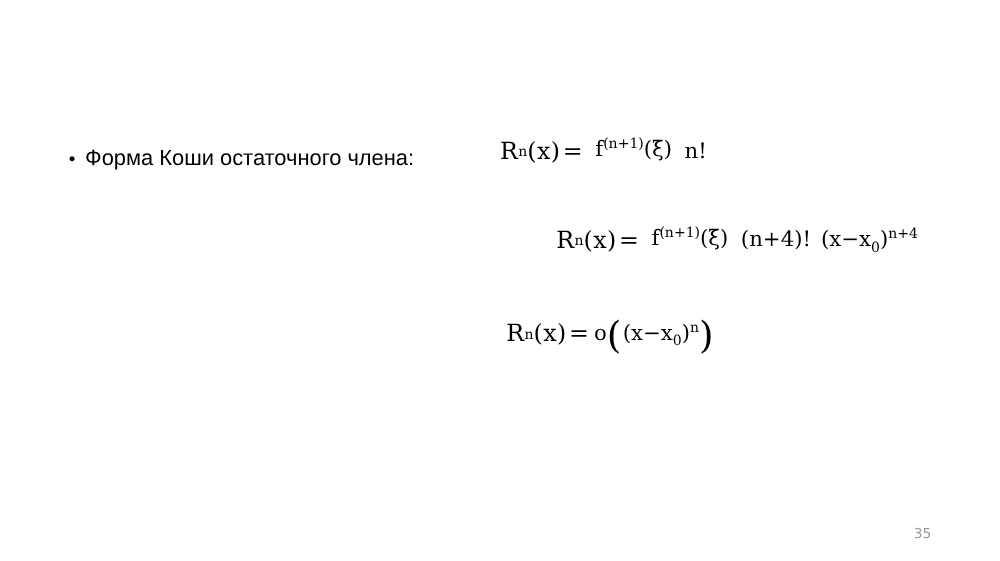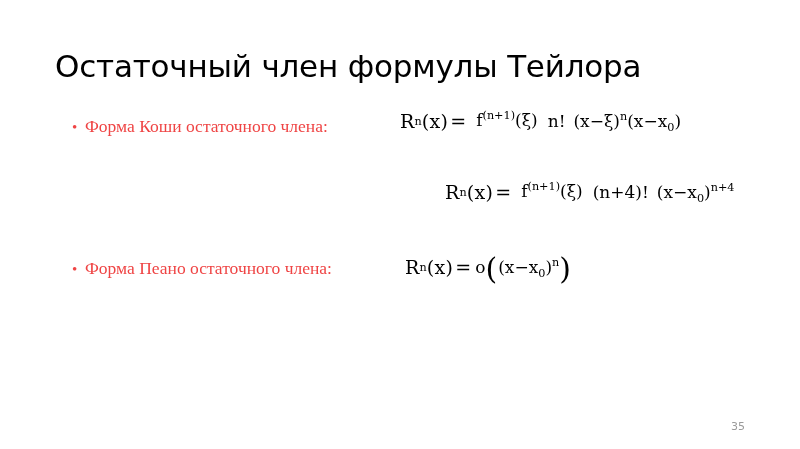--- a/index.html
+++ b/index.html
@@ -49,25 +49,24 @@
   .bullet-row {
     position: relative;
     height: 71px;
   }
 
   .bullet-text {
     position: absolute;
     left: 0;
     top: 0;
     white-space: nowrap;
-    font-family: Liberation Serif, serif;
+    font-family: Liberation Sans, sans-serif;
     font-size: 17.5px;
     line-height: 24px;
-    color: #ef4444;
-    margin-left: 17px;
+    color: #000000;
   }
   .bullet-dot {
     display: inline-block;
     width: 13px;
     font-size: 15px;
     vertical-align: baseline;
   }
 
   
   .equation {
@@ -145,42 +144,40 @@
     font-family: "DejaVu Sans", sans-serif;
     font-size: 11px;
     color: #9a9a9a;
   }
 </style>
 </head>
 <body>
 
 <div class="slide">
 
-  <h1 class="slide-title">Остаточный член формулы Тейлора</h1>
 
   <div class="body-block">
 
     <div class="bullet-row">
       <div class="bullet-text">
         <span class="bullet-dot">•</span><span>Форма Коши остаточного члена:</span>
       </div>
 
       <div class="equation eq-1">
         <span class="eq-lhs">R</span>
           <span class="sub">n</span>
           <span class="eq-lhs">(x)</span>
         <span class="eq-eq">=</span>
 
         <span class="frac">
           <span class="num"><span>f</span><span class="sup">(n+1)</span><span>(ξ)</span></span>
           <span class="bar"></span>
           <span class="den">n!</span>
         </span>
 
-        <span class="tail"><span>(x</span><span>−</span><span>ξ)</span><span class="sup">n</span><span>(x</span><span>−</span><span>x</span><span class="sub">0</span><span>)</span></span>
       </div>
     </div>
 
     <div class="bullet-row">
 
       <div class="equation eq-2">
         <span class="eq-lhs">R</span>
           <span class="sub">n</span>
           <span class="eq-lhs">(x)</span>
         <span class="eq-eq">=</span>
@@ -189,23 +186,20 @@
           <span class="num"><span>f</span><span class="sup">(n+1)</span><span>(ξ)</span></span>
           <span class="bar"></span>
           <span class="den">(n+4)!</span>
         </span>
 
         <span class="tail"><span>(x</span><span>−</span><span>x</span><span class="sub">0</span><span>)</span><span class="sup">n+4</span></span>
       </div>
     </div>
 
     <div class="bullet-row">
-      <div class="bullet-text">
-        <span class="bullet-dot">•</span><span>Форма Пеано остаточного члена:</span>
-      </div>
 
       <div class="equation eq-3">
         <span class="eq-lhs">R</span>
           <span class="sub">n</span>
           <span class="eq-lhs">(x)</span>
         <span class="eq-eq">=</span>
 
         <span class="tail">o</span>
         <span class="paren-big">(</span>
         <span class="tail"><span>(x</span><span>−</span><span>x</span><span class="sub">0</span><span>)</span><span class="sup">n</span></span>

